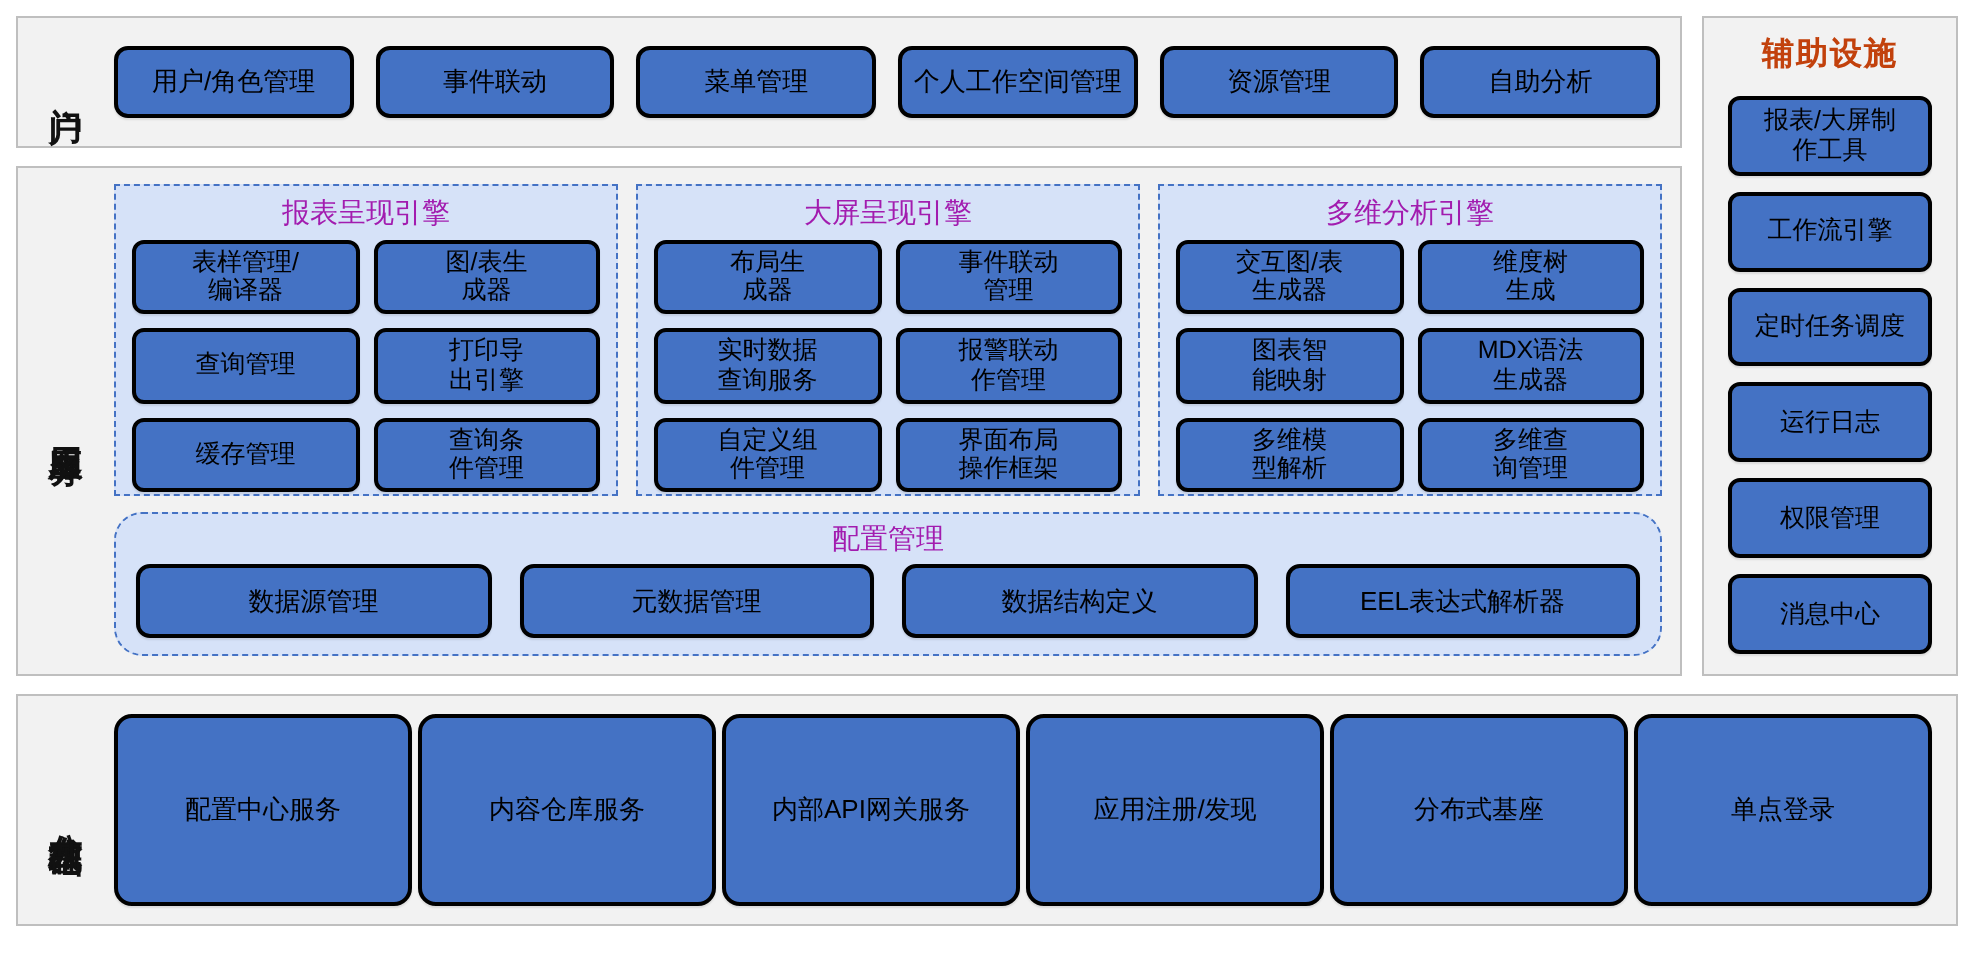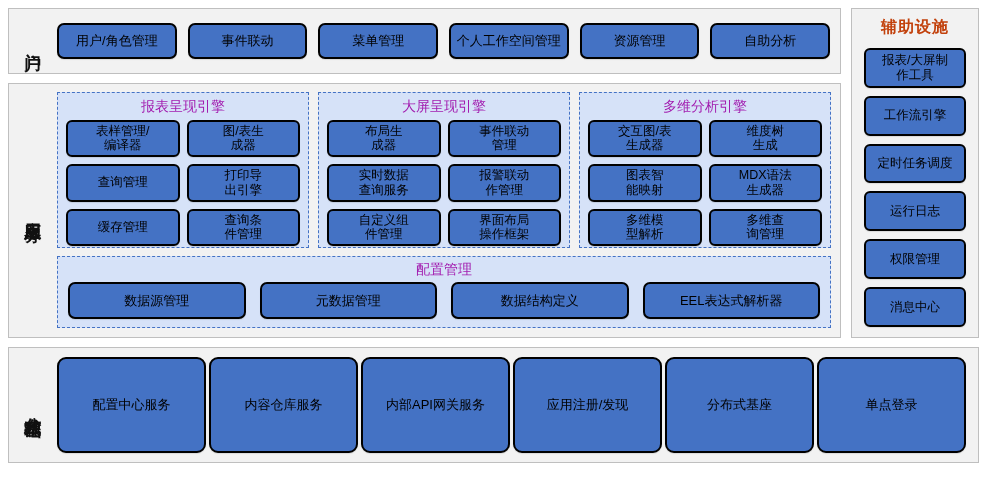--- a/index.html
+++ b/index.html
@@ -145,20 +145,21 @@
   }
   .panel-grid .btn {
     font-size: 12.5px;
     border-radius: 6px;
   }
 
   
   .config-panel {
     flex: 0 0 72px;
     padding: 3px 10px 8px 10px;
+    border-radius: 14px;
   }
   .config-row {
     display: flex;
     flex-direction: row;
     gap: 14px;
     flex: 1 1 auto;
     align-items: stretch;
   }
   .config-row .btn {
     flex: 1 1 0;

